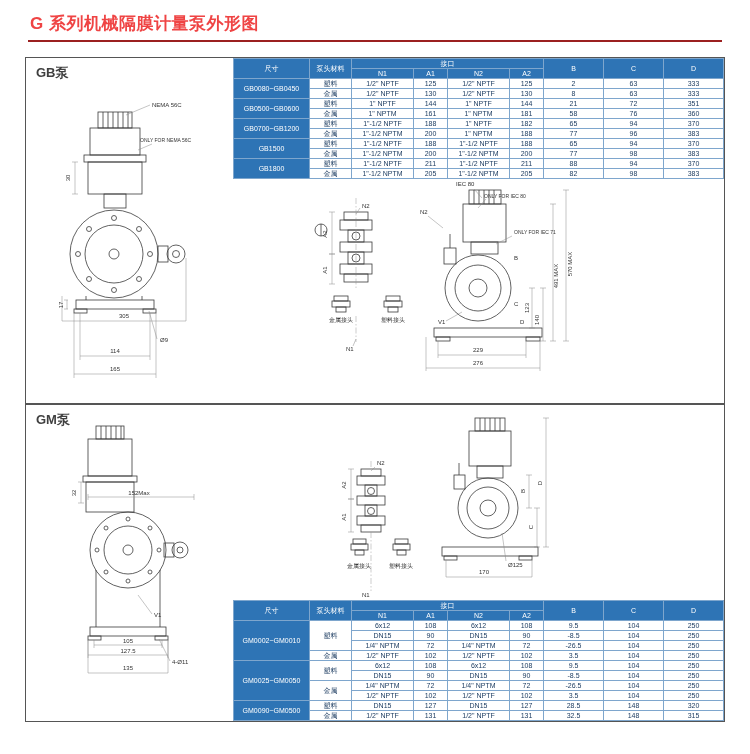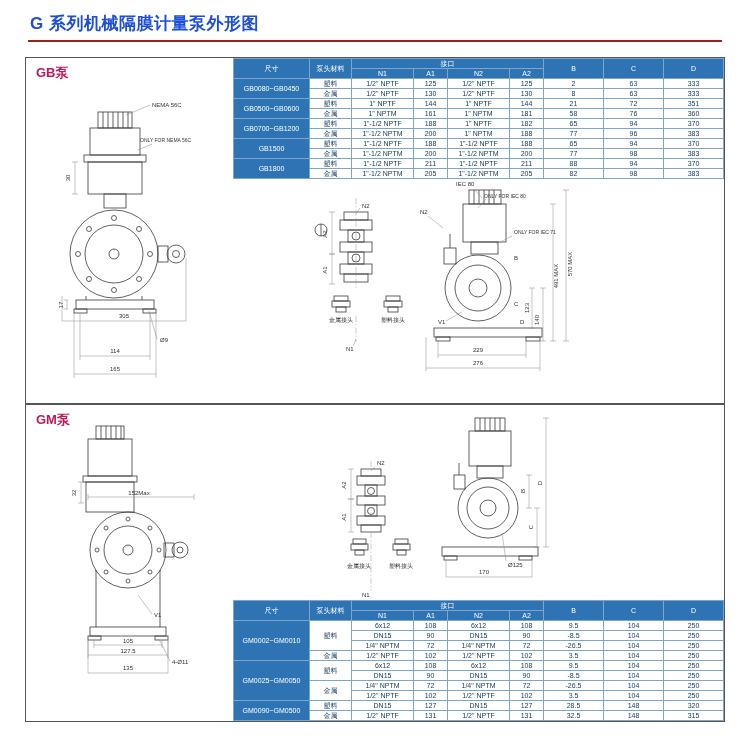--- a/index.html
+++ b/index.html
@@ -1,22 +1,22 @@
 <!DOCTYPE html>
 <html><head>
 <meta charset="utf-8">
 <style>
   html,body{margin:0;padding:0;}
   body{width:750px;height:754px;background:#ffffff;font-family:"Liberation Sans",sans-serif;position:relative;overflow:hidden;}
-  .title{position:absolute;left:30px;top:12px;font-size:17px;font-weight:bold;color:#1d4ed8;letter-spacing:.5px;}
+  .title{position:absolute;left:30px;top:12px;font-size:17px;font-weight:bold;color:#ef4444;letter-spacing:.5px;}
   .rule{position:absolute;left:28px;top:40px;width:694px;height:2px;background:#9b2020;}
   .panel{position:absolute;border:1px solid #555;background:#fff;}
   #gb-panel{left:25px;top:57px;width:698px;height:345px;}
   #gm-panel{left:25px;top:404px;width:698px;height:316px;}
-  .panel-label{position:absolute;left:10px;top:6px;font-size:13px;font-weight:bold;color:#be185d;z-index:3;}
+  .panel-label{position:absolute;left:10px;top:6px;font-size:13px;font-weight:bold;color:#404040;z-index:3;}
   .spec-table{position:absolute;border-collapse:collapse;table-layout:fixed;width:490px;font-size:7px;color:#17375d;z-index:2;background:#fff;}
   #gb-table{top:0;right:0;}
   #gm-table{bottom:0;right:0;}
   .spec-table th,.spec-table td{border:1px solid #7ea6cd;text-align:center;padding:0 1px;height:9px;line-height:9px;overflow:hidden;white-space:nowrap;font-weight:normal;}
   .spec-table th{background:#2e74b5;color:#fff;}
   .spec-table td.size-cell{background:#2e74b5;color:#fff;}
   svg.drawing{position:absolute;left:0;top:0;z-index:1;}
   .ln{fill:none;stroke:#3a3a3a;stroke-width:0.8;}
   .dim{fill:none;stroke:#8a8a8a;stroke-width:0.5;}
   .cl{fill:none;stroke:#9a9a9a;stroke-width:0.5;stroke-dasharray:6 2 1.5 2;}

